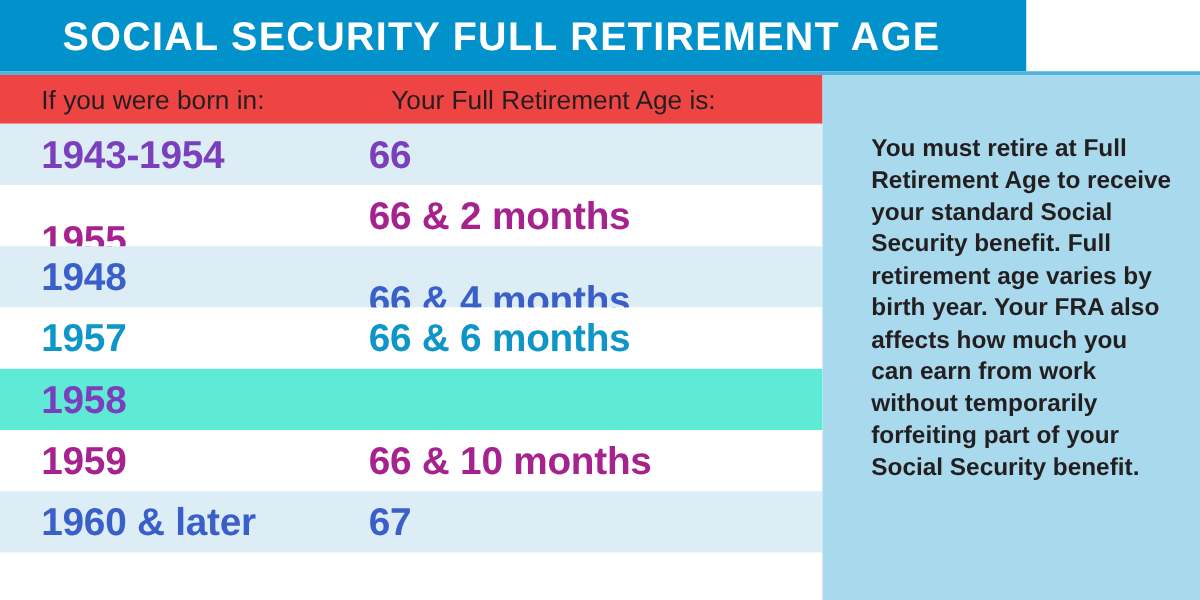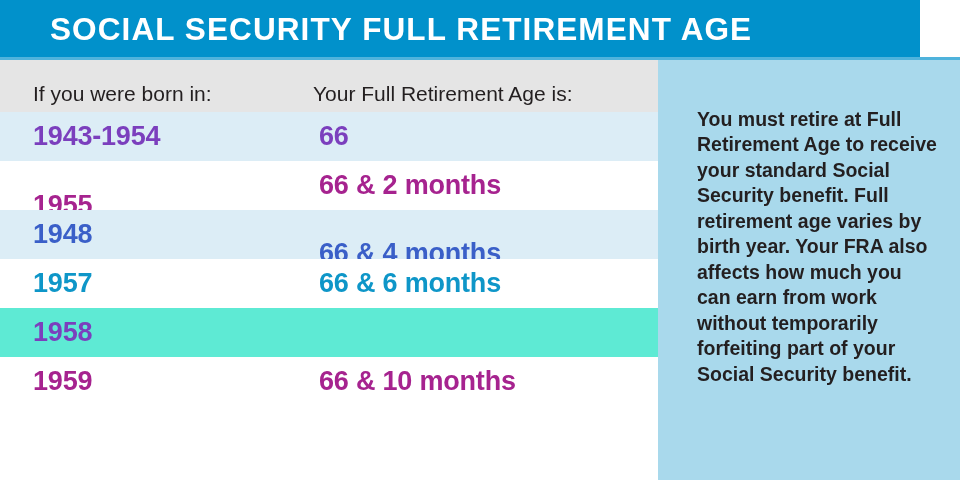--- a/index.html
+++ b/index.html
@@ -20,21 +20,21 @@
     width: 960px;
     height: 480px;
     background: #ffffff;
   }
 
   
   .header-banner {
     position: absolute;
     left: 0;
     top: 0;
-    width: 920px;
+    width: 821px;
     height: 57px;
     background: #0191cb;
     display: flex;
     align-items: center;
     box-sizing: border-box;
     padding-left: 50px;
   }
   .header-title {
     color: #ffffff;
     font-family: "Liberation Sans Narrow", "Liberation Sans", sans-serif;
@@ -59,23 +59,23 @@
   .table-area {
     position: absolute;
     left: 0;
     top: 60px;
     width: 658px;
     height: 420px;
     background: #ffffff;
   }
 
   .table-head {
-    height: 52px;
+    height: 39px;
     position: relative;
-    background: #e5e5e5;
+    background: #ef4444;
   }
   .th {
     position: absolute;
     bottom: 6px;
     color: #231f20;
     font-size: 21px;
     font-weight: normal;
     white-space: nowrap;
   }
   .th.col1 { left: 33px; }
@@ -88,27 +88,27 @@
     position: relative;
     height: 49px;
     display: flex;
     align-items: center;
   }
   .row.band { background: #dcedf6; }
   .row.plain { background: #ffffff; }
 
   .cell {
     position: absolute;
-    font-size: 27px;
+    font-size: 31px;
     font-weight: bold;
     white-space: nowrap;
     letter-spacing: -0.2px;
   }
   .cell.c1 { left: 33px; }
-  .cell.c2 { left: 319px; }
+  .cell.c2 { left: 295px; }
 
   
   .sidebar {
     position: absolute;
     left: 658px;
     top: 60px;
     width: 338px;
     height: 420px;
     background: #a9d9ec;
   }
@@ -155,20 +155,24 @@
           <div class="cell c1" style="color: rgb(14, 150, 200);">1957</div>
           <div class="cell c2" style="color: rgb(14, 150, 200);">66 &amp; 6 months</div>
         </div>
         <div class="row band" style="background: #5eead4;">
           <div class="cell c1" style="color: rgb(123, 63, 189);">1958</div>
         </div>
         <div class="row plain" style="background: rgb(255, 255, 255);">
           <div class="cell c1" style="color: rgb(166, 35, 143);">1959</div>
           <div class="cell c2" style="color: rgb(166, 35, 143);">66 &amp; 10 months</div>
         </div>
+        <div class="row band" style="background: rgb(220, 237, 246);">
+          <div class="cell c1" style="color: rgb(58, 95, 200);">1960 &amp; later</div>
+          <div class="cell c2" style="color: rgb(58, 95, 200);">67</div>
+        </div>
       </div>
   </div>
 
   <aside class="sidebar" style="background: rgb(169, 217, 236);">
     <p class="sidebar-text" style="color: rgb(35, 31, 32);">You must retire at Full Retirement Age to receive your standard Social Security benefit. Full retirement age varies by birth year. Your FRA also affects how much you can earn from work without temporarily forfeiting part of your Social Security benefit.</p>
 
   </aside>
 
 </div>
 

